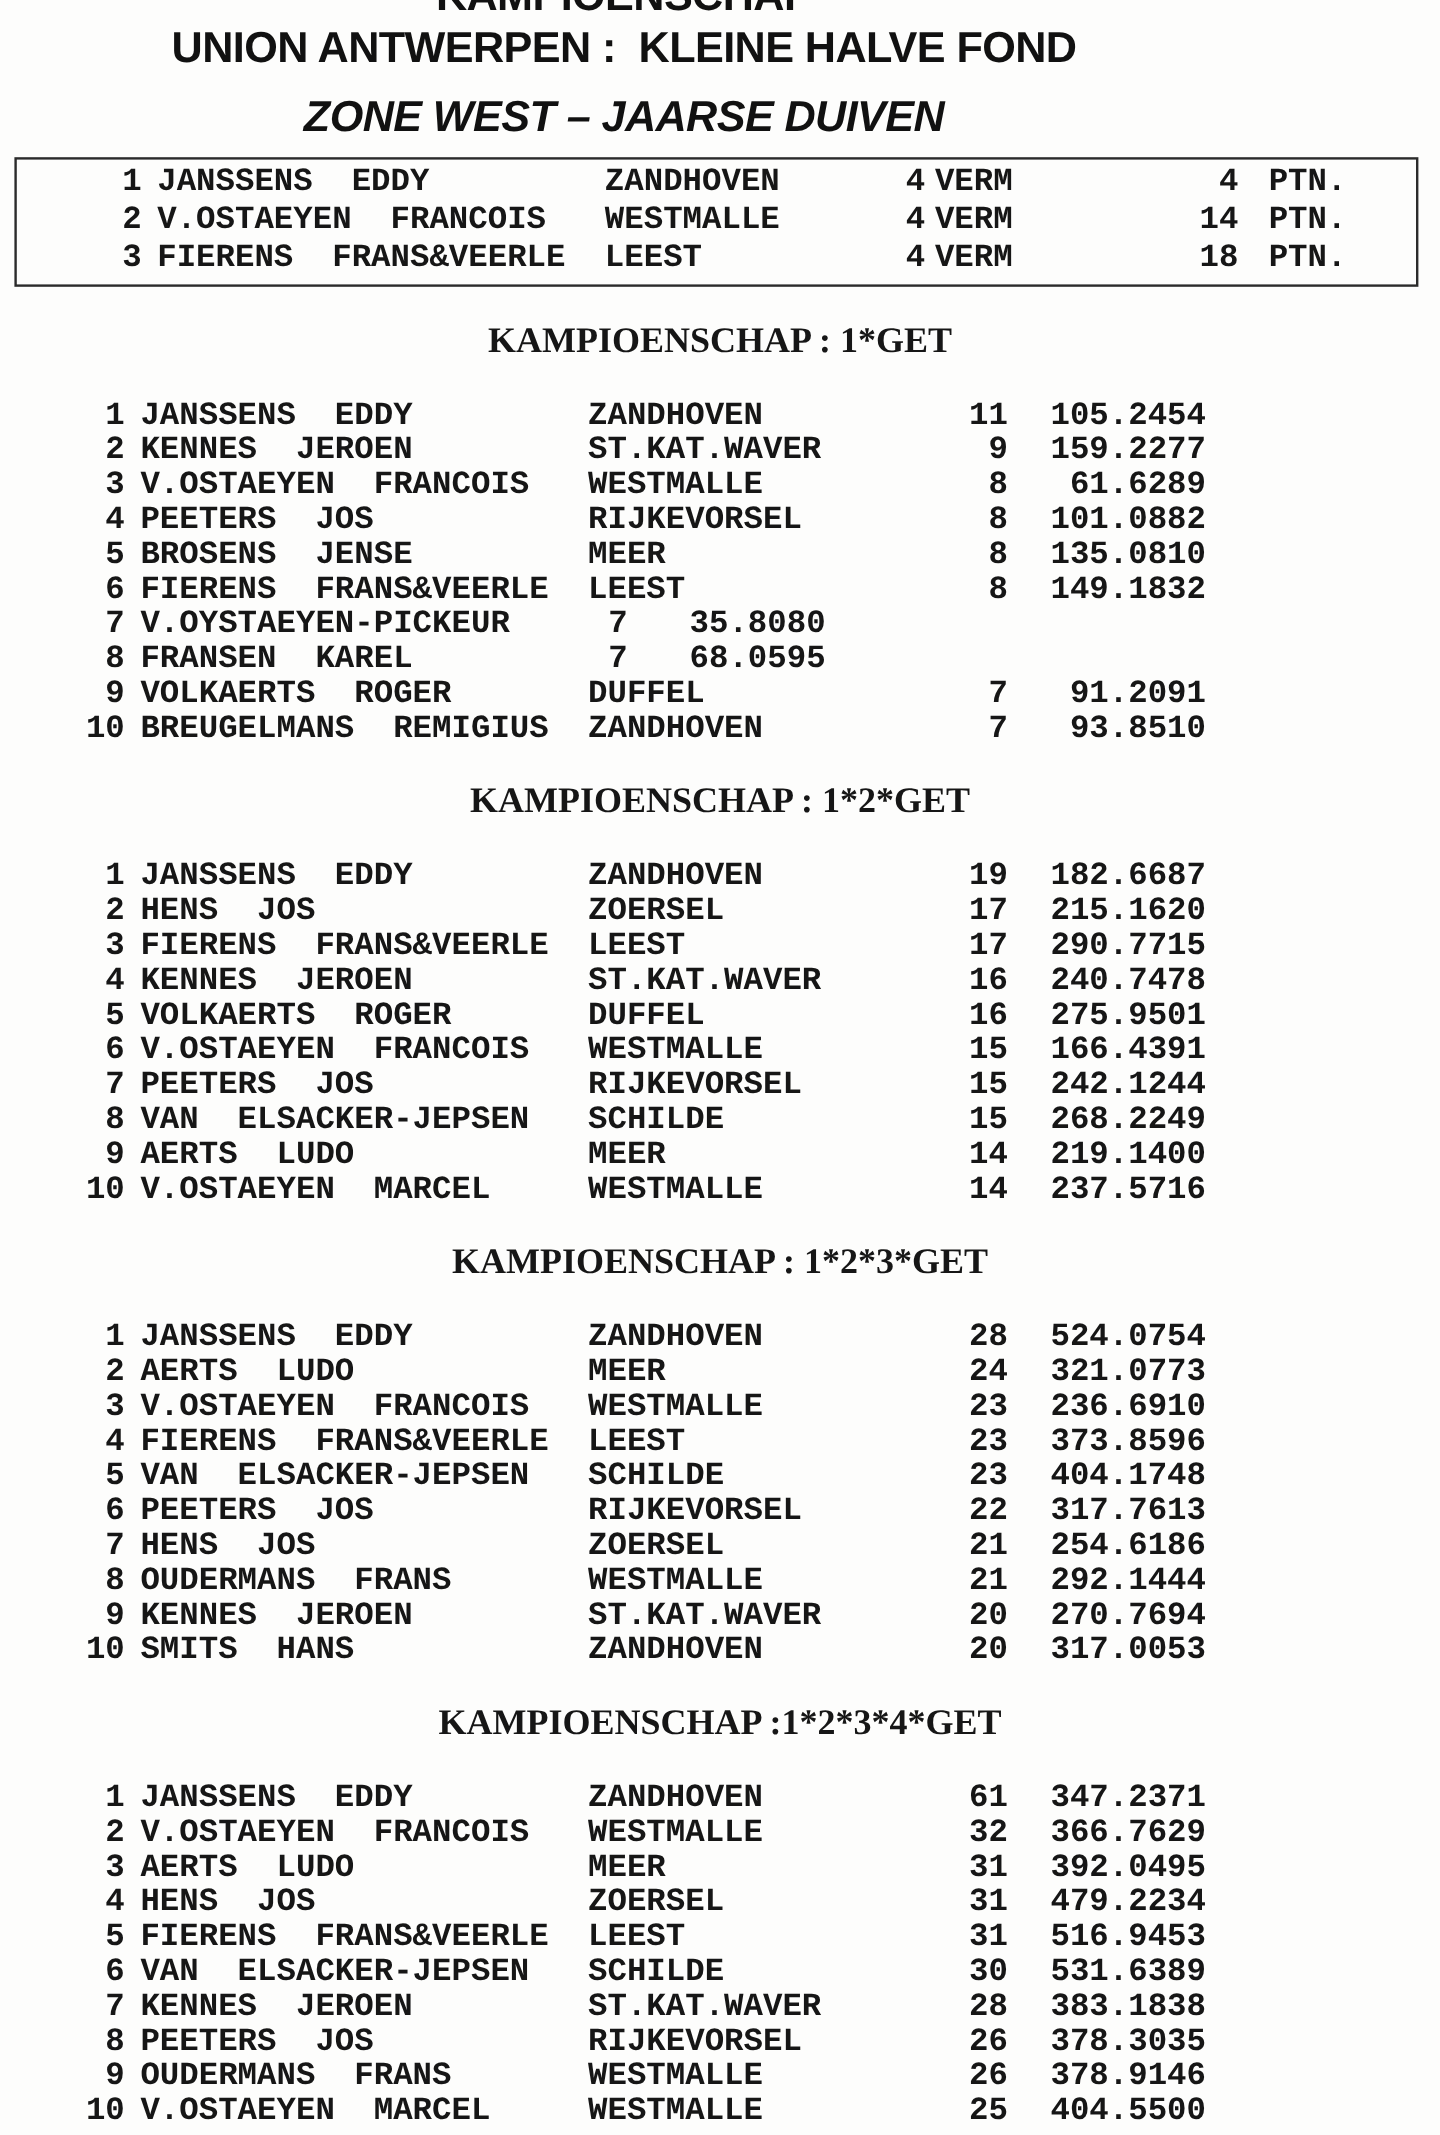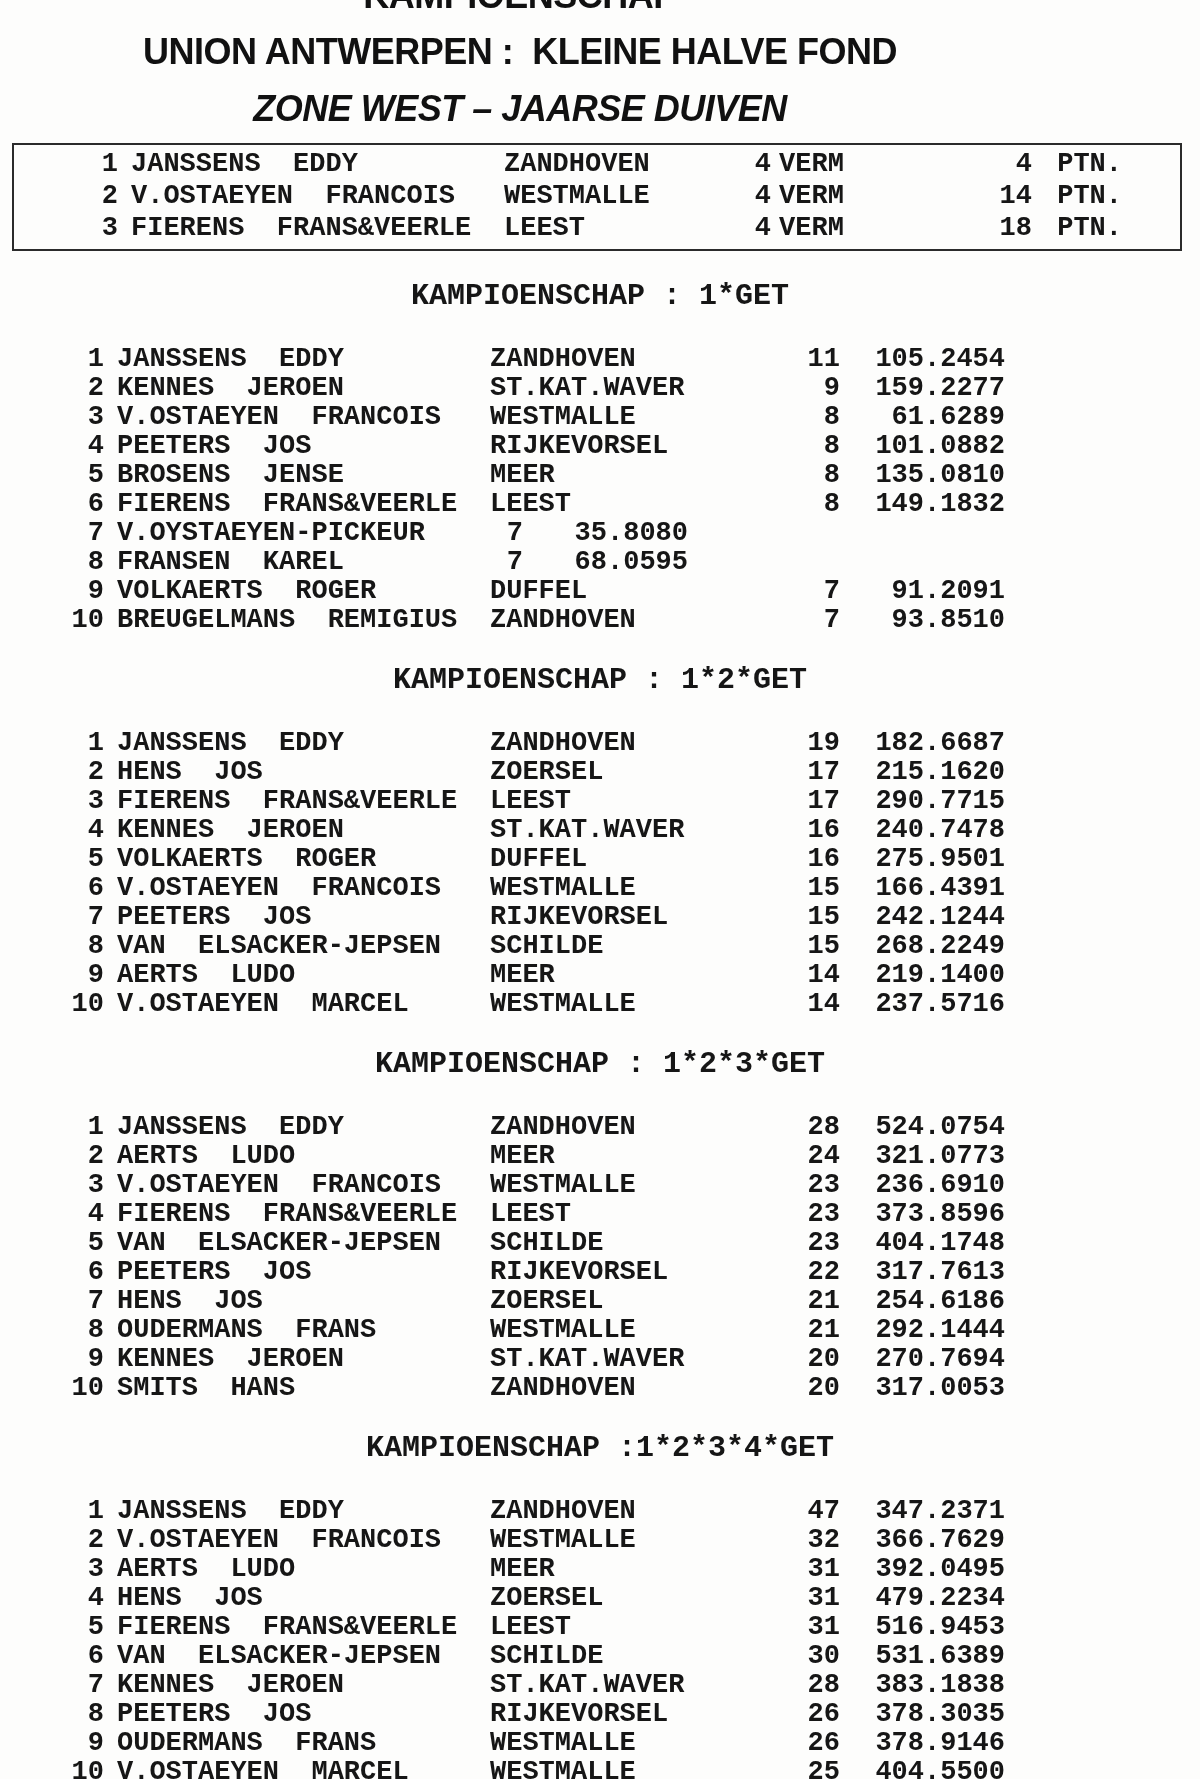--- a/index.html
+++ b/index.html
@@ -24,21 +24,21 @@
     font-weight: 700;
     color: #111;
   }
   .title-line {
     font-size: 36px;
     line-height: 44px;
     letter-spacing: -0.5px;
     white-space: pre;
   }
   .t1 { margin-top: -26px; }
-  .t2 { margin-top: 12px; }
+  .t2 { }
   .t3 { margin-top: 13px; font-style: italic; }
 
   
   .mono, .row, .section-title {
     font-family: "Liberation Mono", "DejaVu Sans Mono", monospace;
     font-weight: 700;
     color: #161616;
   }
   .row {
     display: flex;
@@ -75,20 +75,21 @@
   .summary-box .row { line-height: 32px; }
 
   
   .section-title {
     width: 1200px;
     text-align: center;
     font-size: 30px;
     line-height: 30px;
     white-space: pre;
     margin: 0;
+    font-family: Liberation Serif, serif;
   }
   .s1-title { margin-top: 7px; }
   .champ-section .section-title { margin-top: 30px; }
   .rows { margin-top: 34px; }
   .s1-rows { margin-top: 34px; }
 </style>
 </head>
 <body>
 
 <div class="page">
@@ -387,21 +388,21 @@
         </div>
   </section>
       <section class="champ-section">
     <h2 class="section-title">KAMPIOENSCHAP :1*2*3*4*GET</h2>
     <div class="rows">
           <div class="row">
     <span class="c rank">1</span>
     <span class="c gap1"></span>
     <span class="c name">JANSSENS  EDDY</span>
     <span class="c club">ZANDHOVEN</span>
-    <span class="c count">47</span>
+    <span class="c count">61</span>
     <span class="c points">347.2371</span>
   </div>
           <div class="row">
     <span class="c rank">2</span>
     <span class="c gap1"></span>
     <span class="c name">V.OSTAEYEN  FRANCOIS</span>
     <span class="c club">WESTMALLE</span>
     <span class="c count">32</span>
     <span class="c points">366.7629</span>
   </div>

